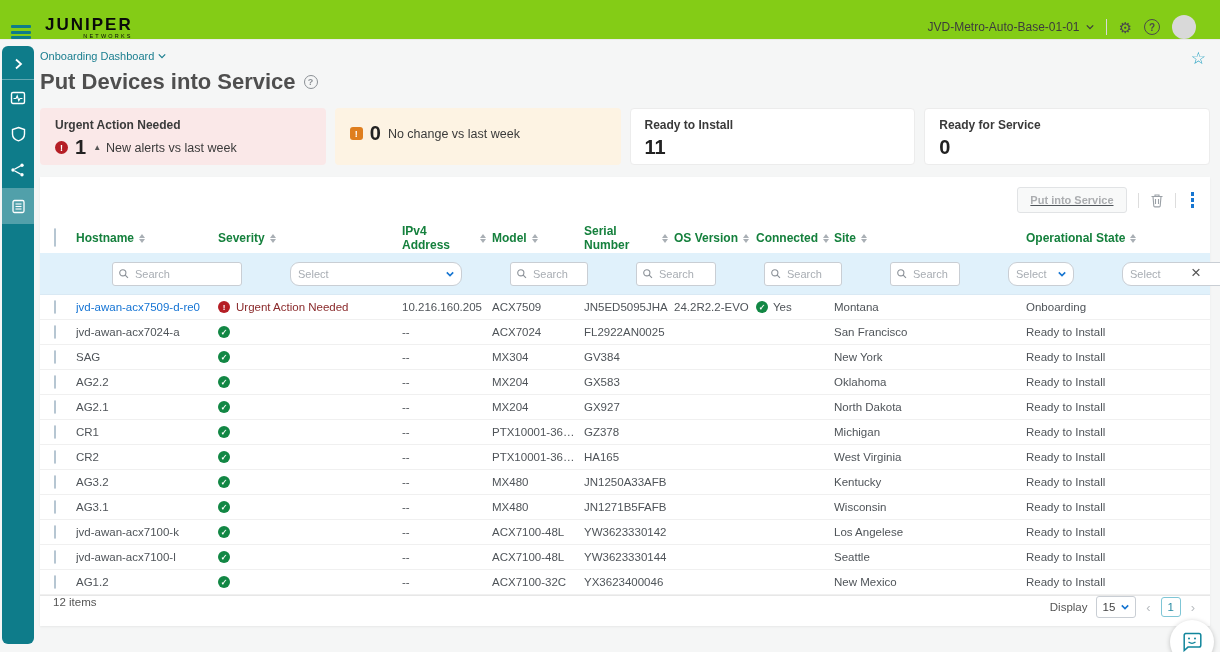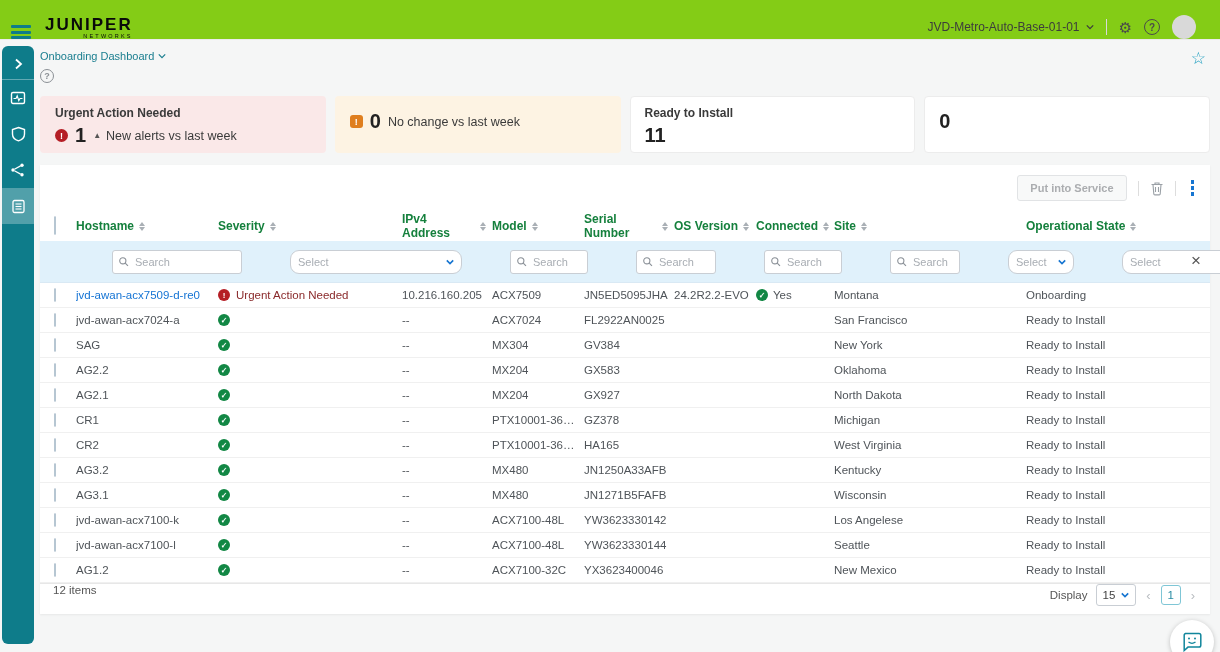--- a/index.html
+++ b/index.html
@@ -46,21 +46,21 @@
   .card.warning{background:var(--warning-card-bg,#fdf3e3);border-color:transparent;}
   .card-title{font-size:12px;font-weight:700;color:#3a3a3a;}
   .card-body{display:flex;align-items:center;gap:7px;margin-top:4px;}
   .badge-urgent{width:13px;height:13px;border-radius:50%;background:var(--urgent-red,#b51e25);color:#fff;font-size:9px;font-weight:700;display:flex;align-items:center;justify-content:center;}
   .badge-warning{width:13px;height:13px;border-radius:3px;background:var(--warning-orange,#df7e1e);color:#fff;font-size:9px;font-weight:700;display:flex;align-items:center;justify-content:center;}
   .card-value{font-size:20px;font-weight:700;color:#222;}
   .card-note{font-size:12.5px;color:#3a3a3a;display:flex;align-items:center;gap:5px;}
   .trend-up{font-size:8px;color:#555;}
   
   .panel{margin-top:12px;background:#fff;box-shadow:0 1px 2px rgba(0,0,0,.06);position:relative;}
-  .panel-toolbar{height:46px;display:flex;align-items:center;justify-content:flex-end;gap:11px;padding-right:12px;}
+  .panel-toolbar{height:46px;display:flex;align-items:center;justify-content:flex-end;gap:11px;padding-right:12px;text-decoration:underline;}
   .btn-disabled{font-size:11px;font-weight:700;color:#abadb0;background:#f8f9f9;border:1px solid #e1e3e5;border-radius:3px;padding:6px 12px;cursor:default;}
   .tdivider{width:1px;height:15px;background:#ddd;}
   .icon-btn{background:none;border:none;cursor:pointer;display:flex;align-items:center;padding:0;}
   .kebab{display:flex;flex-direction:column;gap:2.5px;padding:2px 4px;}
   .kebab i{width:3.5px;height:3.5px;background:var(--accent-blue,#1675d1);display:block;}
   
   .thead{display:grid;grid-template-columns:var(--cols);align-items:center;height:30px;}
   .th{display:flex;align-items:center;gap:5px;font-size:12px;font-weight:700;color:#15803d;padding-right:6px;cursor:pointer;}
   .cb{width:13px;height:13px;border:1px solid #b6c6d2;border-radius:2px;background:#fff;margin-left:14px;cursor:pointer;}
   .sort{display:flex;flex-direction:column;gap:1px;}
@@ -169,20 +169,21 @@
   <span class="fav-star">☆</span>
 
   <div class="breadcrumb">
     <span>Onboarding Dashboard</span>
     <svg class="chev" width="9" height="9" viewBox="0 0 10 10">
         <polyline points="1,3 5,7 9,3" style="stroke:#1a7e8f;fill:none;stroke-width:1.5"></polyline>
       </svg>
   </div>
 
   <div class="page-title-row">
+    <h1 class="page-title">Put Devices into Service</h1>
     <span class="title-help">?</span>
   </div>
 
   
   <div class="cards">
     <div class="card urgent">
       <div class="card-title">Urgent Action Needed</div>
       <div class="card-body">
         <span class="badge-urgent">!</span>
         <span class="card-value">1</span>
@@ -199,20 +200,21 @@
         <span class="card-note">No change vs last week</span>
       </div>
     </div>
     <div class="card">
       <div class="card-title">Ready to Install</div>
       <div class="card-body">
           <span class="card-value">11</span>
         </div>
     </div>
     <div class="card">
+      <div class="card-title">Ready for Service</div>
       <div class="card-body">
           <span class="card-value">0</span>
         </div>
     </div>
   </div>
 
   
   <section class="panel">
     <div class="panel-toolbar">
       <button class="btn-disabled">Put into Service</button>

